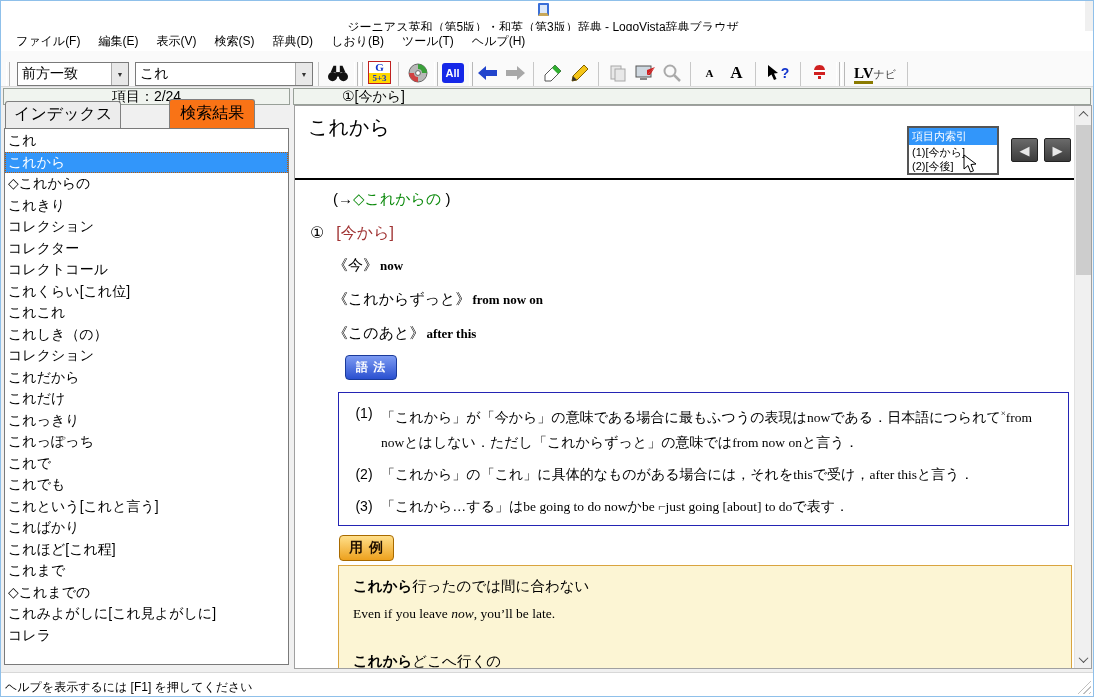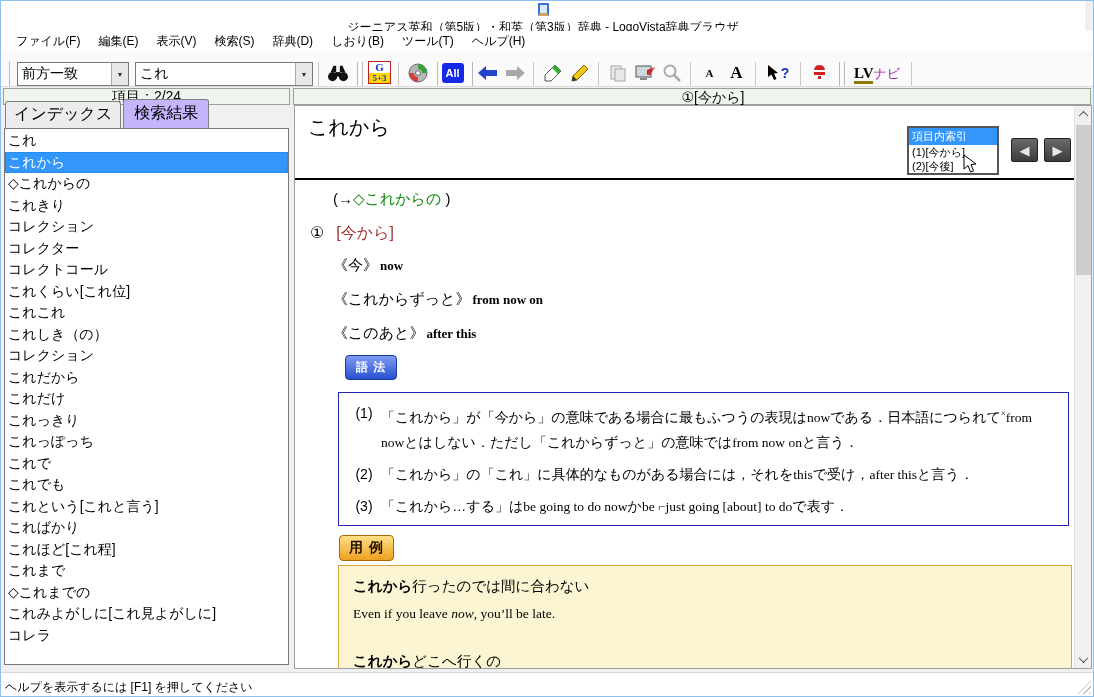--- a/index.html
+++ b/index.html
@@ -34,31 +34,31 @@
   .tbtn{ width:27px; height:27px; display:flex; align-items:center; justify-content:center; flex:0 0 auto; }
   .icon-dict{ width:23px; height:23px; border:1px solid #c02020; background:#fff; display:flex; flex-direction:column; align-items:center; font-family:"Liberation Serif","DejaVu Serif",serif; }
   .icon-dict .g{ font-size:11px; font-weight:bold; color:#1133cc; line-height:11px; }
   .icon-dict .f53{ font-size:9px; font-weight:bold; color:#1133cc; background:#ffd800; width:100%; text-align:center; line-height:10px; }
   .icon-all{ width:22px; height:20px; background:#1628e8; color:#fff; font-size:11px; font-weight:bold; border-radius:3px; display:flex; align-items:center; justify-content:center; }
   .a-small{ font-size:11px; font-weight:bold; font-family:"Liberation Serif","DejaVu Serif",serif; }
   .a-big{ font-size:17px; font-weight:bold; font-family:"Liberation Serif","DejaVu Serif",serif; }
   .helpq{ color:#1133cc; font-weight:bold; font-size:14px; margin-left:1px; }
   .lvnavi{ display:flex; align-items:baseline; padding:2px 6px; }
   .lv{ font-family:"Liberation Serif","DejaVu Serif",serif; font-weight:bold; font-size:15px; border-bottom:3px solid #8a7a00; line-height:15px; }
-  .navi{ color:#a21caf; font-size:13px; }
+  .navi{ color:#404040; font-size:11px; }
   
   .hdr{ position:absolute; top:87px; height:17px; background:#f0f4ef; border:1px solid #98a098; font-size:14px; display:flex; align-items:center; }
   .hdr-left{ left:2px; width:287px; justify-content:center; }
-  .hdr-right{ left:292px; right:2px; justify-content:space-between; padding:0 6px 0 48px;flex-direction:column; }
+  .hdr-right{ left:292px; right:2px; justify-content:space-between; padding:0 6px 0 48px; }
   
   .body{ position:absolute; top:104px; left:0; right:0; bottom:25px; }
   .sidebar{ position:absolute; left:2px; top:0; width:288px; bottom:2px; }
   .tabs{ position:absolute; top:2px; left:2px; right:0; height:21px; display:flex; align-items:flex-end; }
   .tab{ font-size:16px; padding:2px 8px 3px; border:1px solid #808080; border-bottom:none; border-radius:3px 3px 0 0; background:#ececec; margin-right:2px; position:relative; }
-  .tab.active{ background:#c4b5fd; padding:3px 10px 4px; z-index:3; }
+  .tab.active{ background:#f97316; padding:3px 10px 4px; z-index:3;margin-left:46px; }
   .listbox{ position:absolute; top:23px; left:1px; right:2px; bottom:4px; background:#fff; border:1px solid #7a7a7a; overflow:hidden; padding-top:1px; z-index:2; }
   .list-item{ height:21.5px; line-height:21.5px; font-size:14px; padding-left:3px; white-space:nowrap; }
   .list-item.selected{ background:#3296fa; color:#fff; outline:1px dotted #c05a00; outline-offset:-1px; }
   
   .main{ position:absolute; left:293px; top:0; right:1px; bottom:2px; background:#fff; border:1px solid #a0a0a0; }
   .content{ position:absolute; left:0; top:0; right:17px; bottom:0; overflow:hidden; }
   .headword{ position:absolute; left:13px; top:8px; font-size:20px; }
   .hrule{ position:absolute; left:0; right:0; top:72px; height:2px; background:#000; }
   .crossref{ position:absolute; left:38px; top:84px; font-size:15px; }
   .green{ color:#0c8a0c; }

